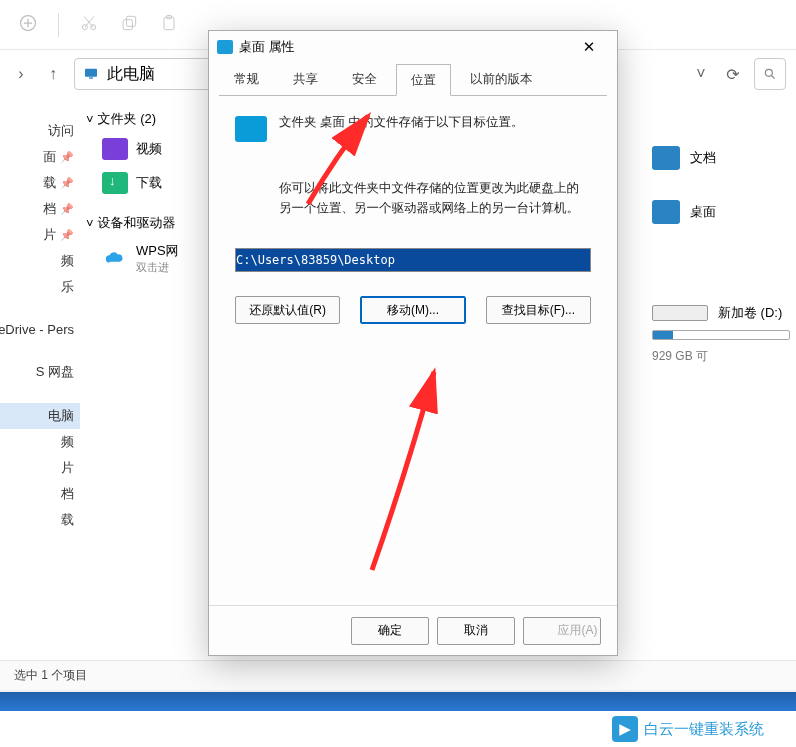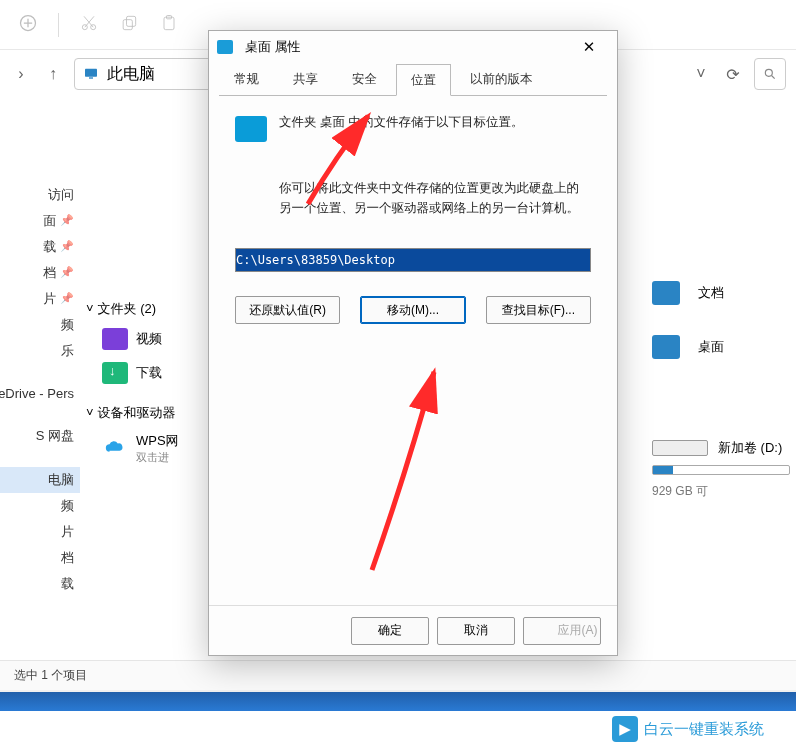--- a/index.html
+++ b/index.html
@@ -8,46 +8,46 @@
 
 .explorer { position: absolute; top: 0; left: 0; width: 796px; height: 690px; background: #fff; }
 .exp-toolbar { height: 50px; display: flex; align-items: center; gap: 20px; padding: 0 18px; border-bottom: 1px solid #e8e8e8; }
 .tb-icon { width: 20px; height: 20px; opacity: .55; }
 .tb-sep { width: 1px; height: 24px; background: #ddd; }
 .exp-nav { height: 48px; display: flex; align-items: center; padding: 0 10px; gap: 10px; }
 .nav-arrow { width: 22px; height: 22px; display: flex; align-items: center; justify-content: center; color: #666; }
 .addr { flex: 1; height: 32px; border: 1px solid #ccc; border-radius: 4px; display: flex; align-items: center; padding: 0 8px; gap: 8px; max-width: 520px; }
 .addr-icon { width: 16px; height: 16px; }
 .search-box { width: 32px; height: 32px; border: 1px solid #ccc; border-radius: 4px; display: flex; align-items: center; justify-content: center; }
-.exp-body { display: flex; height: calc(100% - 50px - 48px - 30px); align-items: center; }
+.exp-body { display: flex; height: calc(100% - 50px - 48px - 30px); }
 .sidebar { width: 80px; padding-top: 20px; font-size: 13px; }
 .side-item { padding: 4px 6px 4px 0; text-align: right; white-space: nowrap; display: flex; justify-content: flex-end; align-items: center; gap: 4px; color: #333; }
 .side-item.sel { background: #d9e8f9; }
 .pin { font-size: 11px; opacity: .6; }
 .tree { width: 120px; padding-top: 8px; font-size: 13px; }
 .tree-head { display: flex; align-items: center; gap: 4px; padding: 4px 6px; }
 .tree-item { display: flex; align-items: center; gap: 8px; padding: 6px 6px 6px 22px; }
 .folder-icon { width: 26px; height: 22px; border-radius: 3px; position: relative; }
 .folder-video { background: #7b3fd9; }
 .folder-down { background: #1fb87a; }
 .folder-down::after { content: "↓"; color: #fff; position: absolute; top: 1px; left: 7px; font-size: 13px; }
 .cloud-icon { width: 26px; height: 22px; }
 .maincol { flex: 1; }
 .right-col { width: 150px; padding-top: 44px; font-size: 13px; }
-.r-item { display: flex; align-items: center; gap: 18px; padding: 4px 6px; margin-bottom: 22px; }
+.r-item { display: flex; align-items: center; gap: 10px; padding: 4px 6px; margin-bottom: 22px; }
 .r-icon { width: 28px; height: 24px; border-radius: 3px; }
 .r-doc { background: #2a84c4; }
 .r-desk { background: #2a84c4; }
 .drive { width: 56px; height: 16px; border: 1px solid #999; border-radius: 2px; background: #eee; margin-right: 2px; }
 .drive-label { font-size: 12px; color: #777; }
 .statusbar { position: absolute; bottom: 0; left: 0; width: 100%; height: 30px; padding: 6px 14px; font-size: 12px; color: #444; background: #fafafa; border-top: 1px solid #e5e5e5; }
 
 
 .dialog { position: absolute; top: 30px; left: 208px; width: 410px; height: 626px; background: #fdfdfd; border: 1px solid #aaa; box-shadow: 0 8px 32px rgba(0,0,0,.25); display: flex; flex-direction: column; }
-.dlg-title { height: 32px; display: flex; align-items: center; padding: 0 8px; font-size: 13px; gap: 12px; }
+.dlg-title { height: 32px; display: flex; align-items: center; padding: 0 8px; font-size: 13px; gap: 6px; }
 .dlg-title-icon { width: 16px; height: 14px; background: #1a9cd8; border-radius: 2px; }
 .dlg-close { margin-left: auto; width: 40px; height: 28px; display: flex; align-items: center; justify-content: center; font-size: 15px; }
 .tabs { display: flex; padding: 0 10px; font-size: 12.5px; gap: 4px; }
 .tab { padding: 7px 14px 6px; border: 1px solid transparent; color: #333; }
 .tab.active { border: 1px solid #bbb; border-bottom-color: #fdfdfd; background: #fdfdfd; position: relative; top: 1px; }
 .tab-underline { border-bottom: 1px solid #bbb; margin: 0 10px; }
 .dlg-body { flex: 1; padding: 18px 26px; font-size: 12.5px; color: #222; }
 .info-row { display: flex; gap: 12px; margin-bottom: 36px; }
 .info-icon { width: 32px; height: 26px; background: #0a9cd8; border-radius: 3px; margin-top: 2px; }
 .help-text { line-height: 1.6; margin-bottom: 30px; padding-left: 44px; }

